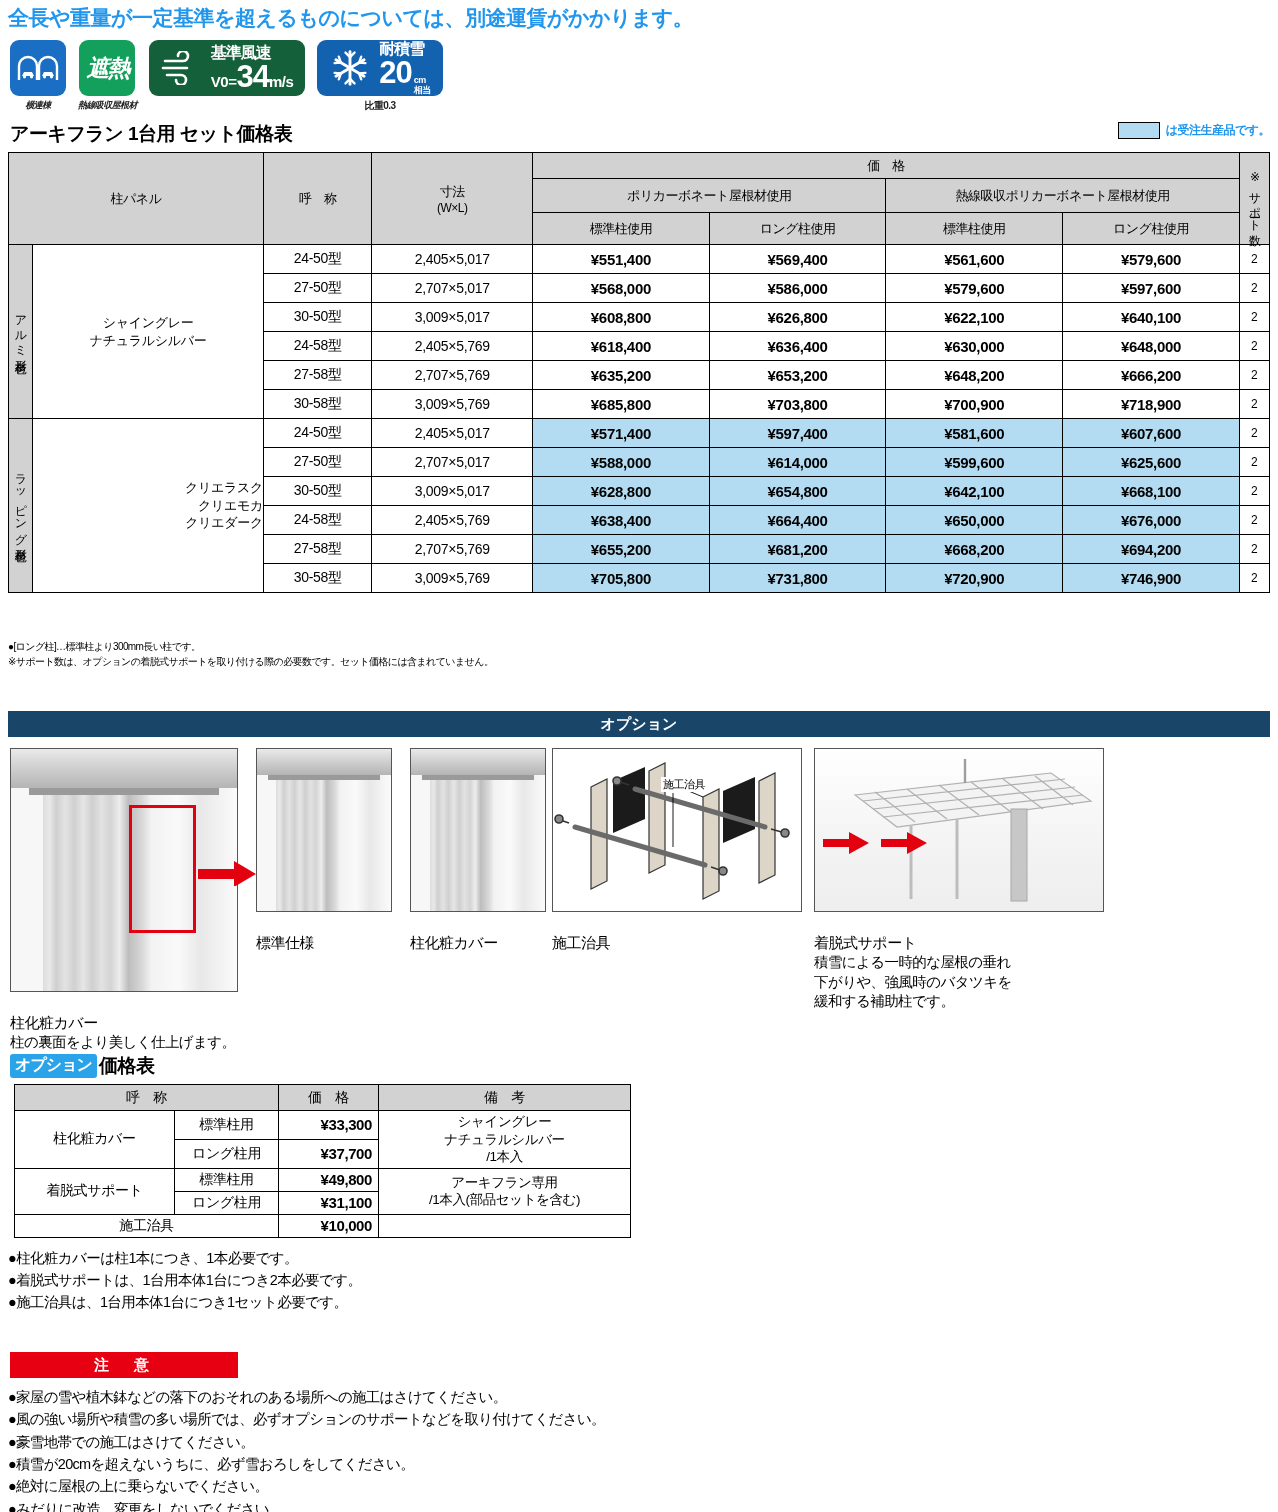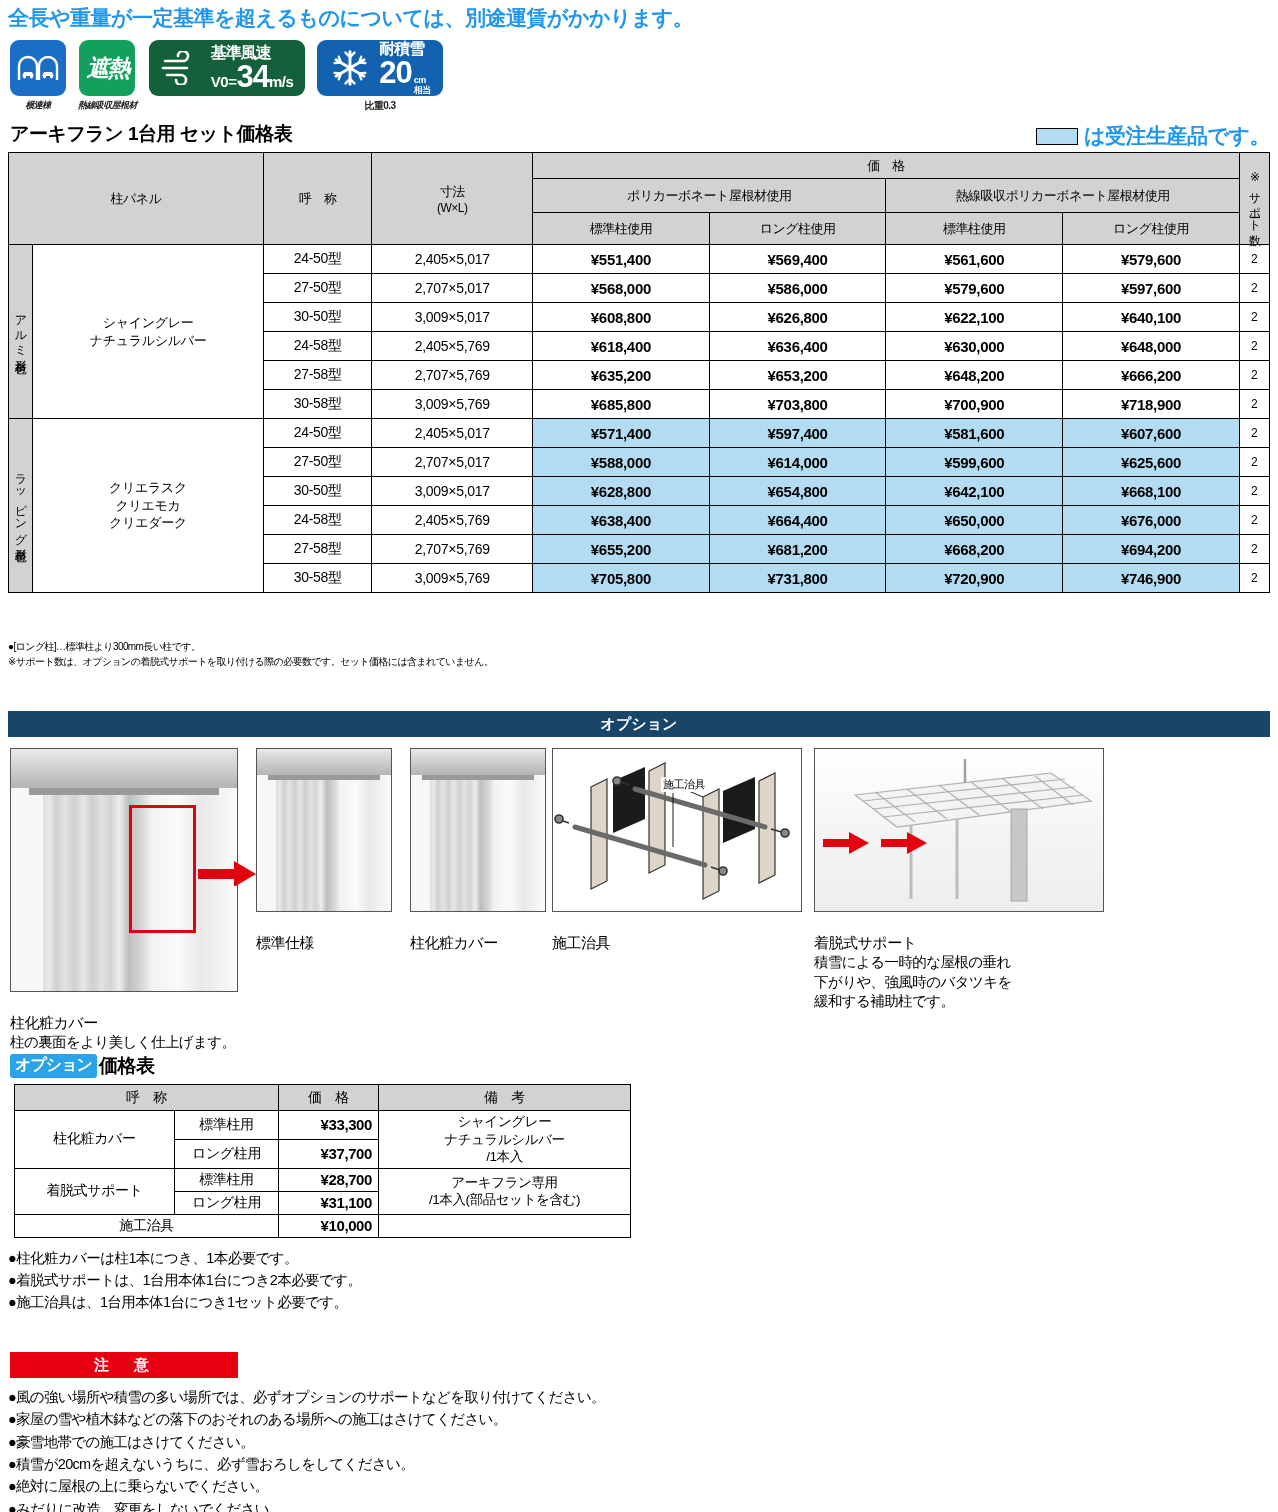--- a/index.html
+++ b/index.html
@@ -72,21 +72,21 @@
   
   .sec-title {
     position: absolute;
     left: 10px; top: 121px;
     font-size: 19px; font-weight: bold; letter-spacing: -0.5px;
   }
   .made-to-order {
     position: absolute;
     right: 8px; top: 122px;
     display: flex; align-items: center; gap: 6px;
-    font-size: 21px; font-weight: bold; color: #2196ec;
+    font-size: 12px; font-weight: bold; color: #2196ec;
     letter-spacing: -0.5px;
     justify-content: space-between;
   }
   .mto-swatch {
     width: 42px; height: 17px;
     background: #b3dcf2;
     border: 1px solid #000;
     display: inline-block;
   }
 
@@ -465,21 +465,21 @@
         <td class="name">30-58型</td>
         <td class="dim">3,009×5,769</td>
         <td class="price">¥685,800</td>
         <td class="price">¥703,800</td>
         <td class="price">¥700,900</td>
         <td class="price">¥718,900</td>
         <td class="supcol" style="background: rgb(255, 255, 255);">2</td>
       </tr>
       <tr class="row-h order">
         <td class="vhead" rowspan="6"><span>ラッピング形材色</span></td>
-        <td class="panel" rowspan="6" style="white-space: pre-line; background: rgb(255, 255, 255);">クリエラスク
+        <td class="panel" rowspan="6" style="white-space: pre-line; background: rgb(255, 255, 255); text-align: right;">クリエラスク
 クリエモカ
 クリエダーク</td>
         <td class="name">24-50型</td>
         <td class="dim">2,405×5,017</td>
         <td class="price">¥571,400</td>
         <td class="price">¥597,400</td>
         <td class="price">¥581,600</td>
         <td class="price">¥607,600</td>
         <td class="supcol" style="background: rgb(255, 255, 255);">2</td>
       </tr>
@@ -673,21 +673,21 @@
 ナチュラルシルバー
 /1本入</td>
       </tr>
       <tr>
         <td>ロング柱用</td>
         <td class="p">¥37,700</td>
       </tr>
       <tr>
         <td rowspan="2">着脱式サポート</td>
         <td>標準柱用</td>
-        <td class="p">¥28,700</td>
+        <td class="p">¥49,800</td>
         <td class="remark" rowspan="2" style="white-space: pre-line;">アーキフラン専用
 /1本入(部品セットを含む)</td>
       </tr>
       <tr>
         <td>ロング柱用</td>
         <td class="p">¥31,100</td>
       </tr>
       <tr>
         <td colspan="2">施工治具</td>
         <td class="p">¥10,000</td>
@@ -699,19 +699,19 @@
 <div class="notes2">
   <div>●柱化粧カバーは柱1本につき、1本必要です。</div>
   <div>●着脱式サポートは、1台用本体1台につき2本必要です。</div>
   <div>●施工治具は、1台用本体1台につき1セット必要です。</div>
 </div>
 
 <div class="caution-band">
   <span>注　意</span>
 </div>
 <div class="caution-list">
+    <div>●家屋の雪や植木鉢などの落下のおそれのある場所への施工はさけてください。</div>
     <div>●風の強い場所や積雪の多い場所では、必ずオプションのサポートなどを取り付けてください。</div>
-    <div>●家屋の雪や植木鉢などの落下のおそれのある場所への施工はさけてください。</div>
     <div>●豪雪地帯での施工はさけてください。</div>
     <div>●積雪が20cmを超えないうちに、必ず雪おろしをしてください。</div>
     <div>●絶対に屋根の上に乗らないでください。</div>
     <div>●みだりに改造、変更をしないでください。</div>
   </div>
 
 </body></html>

